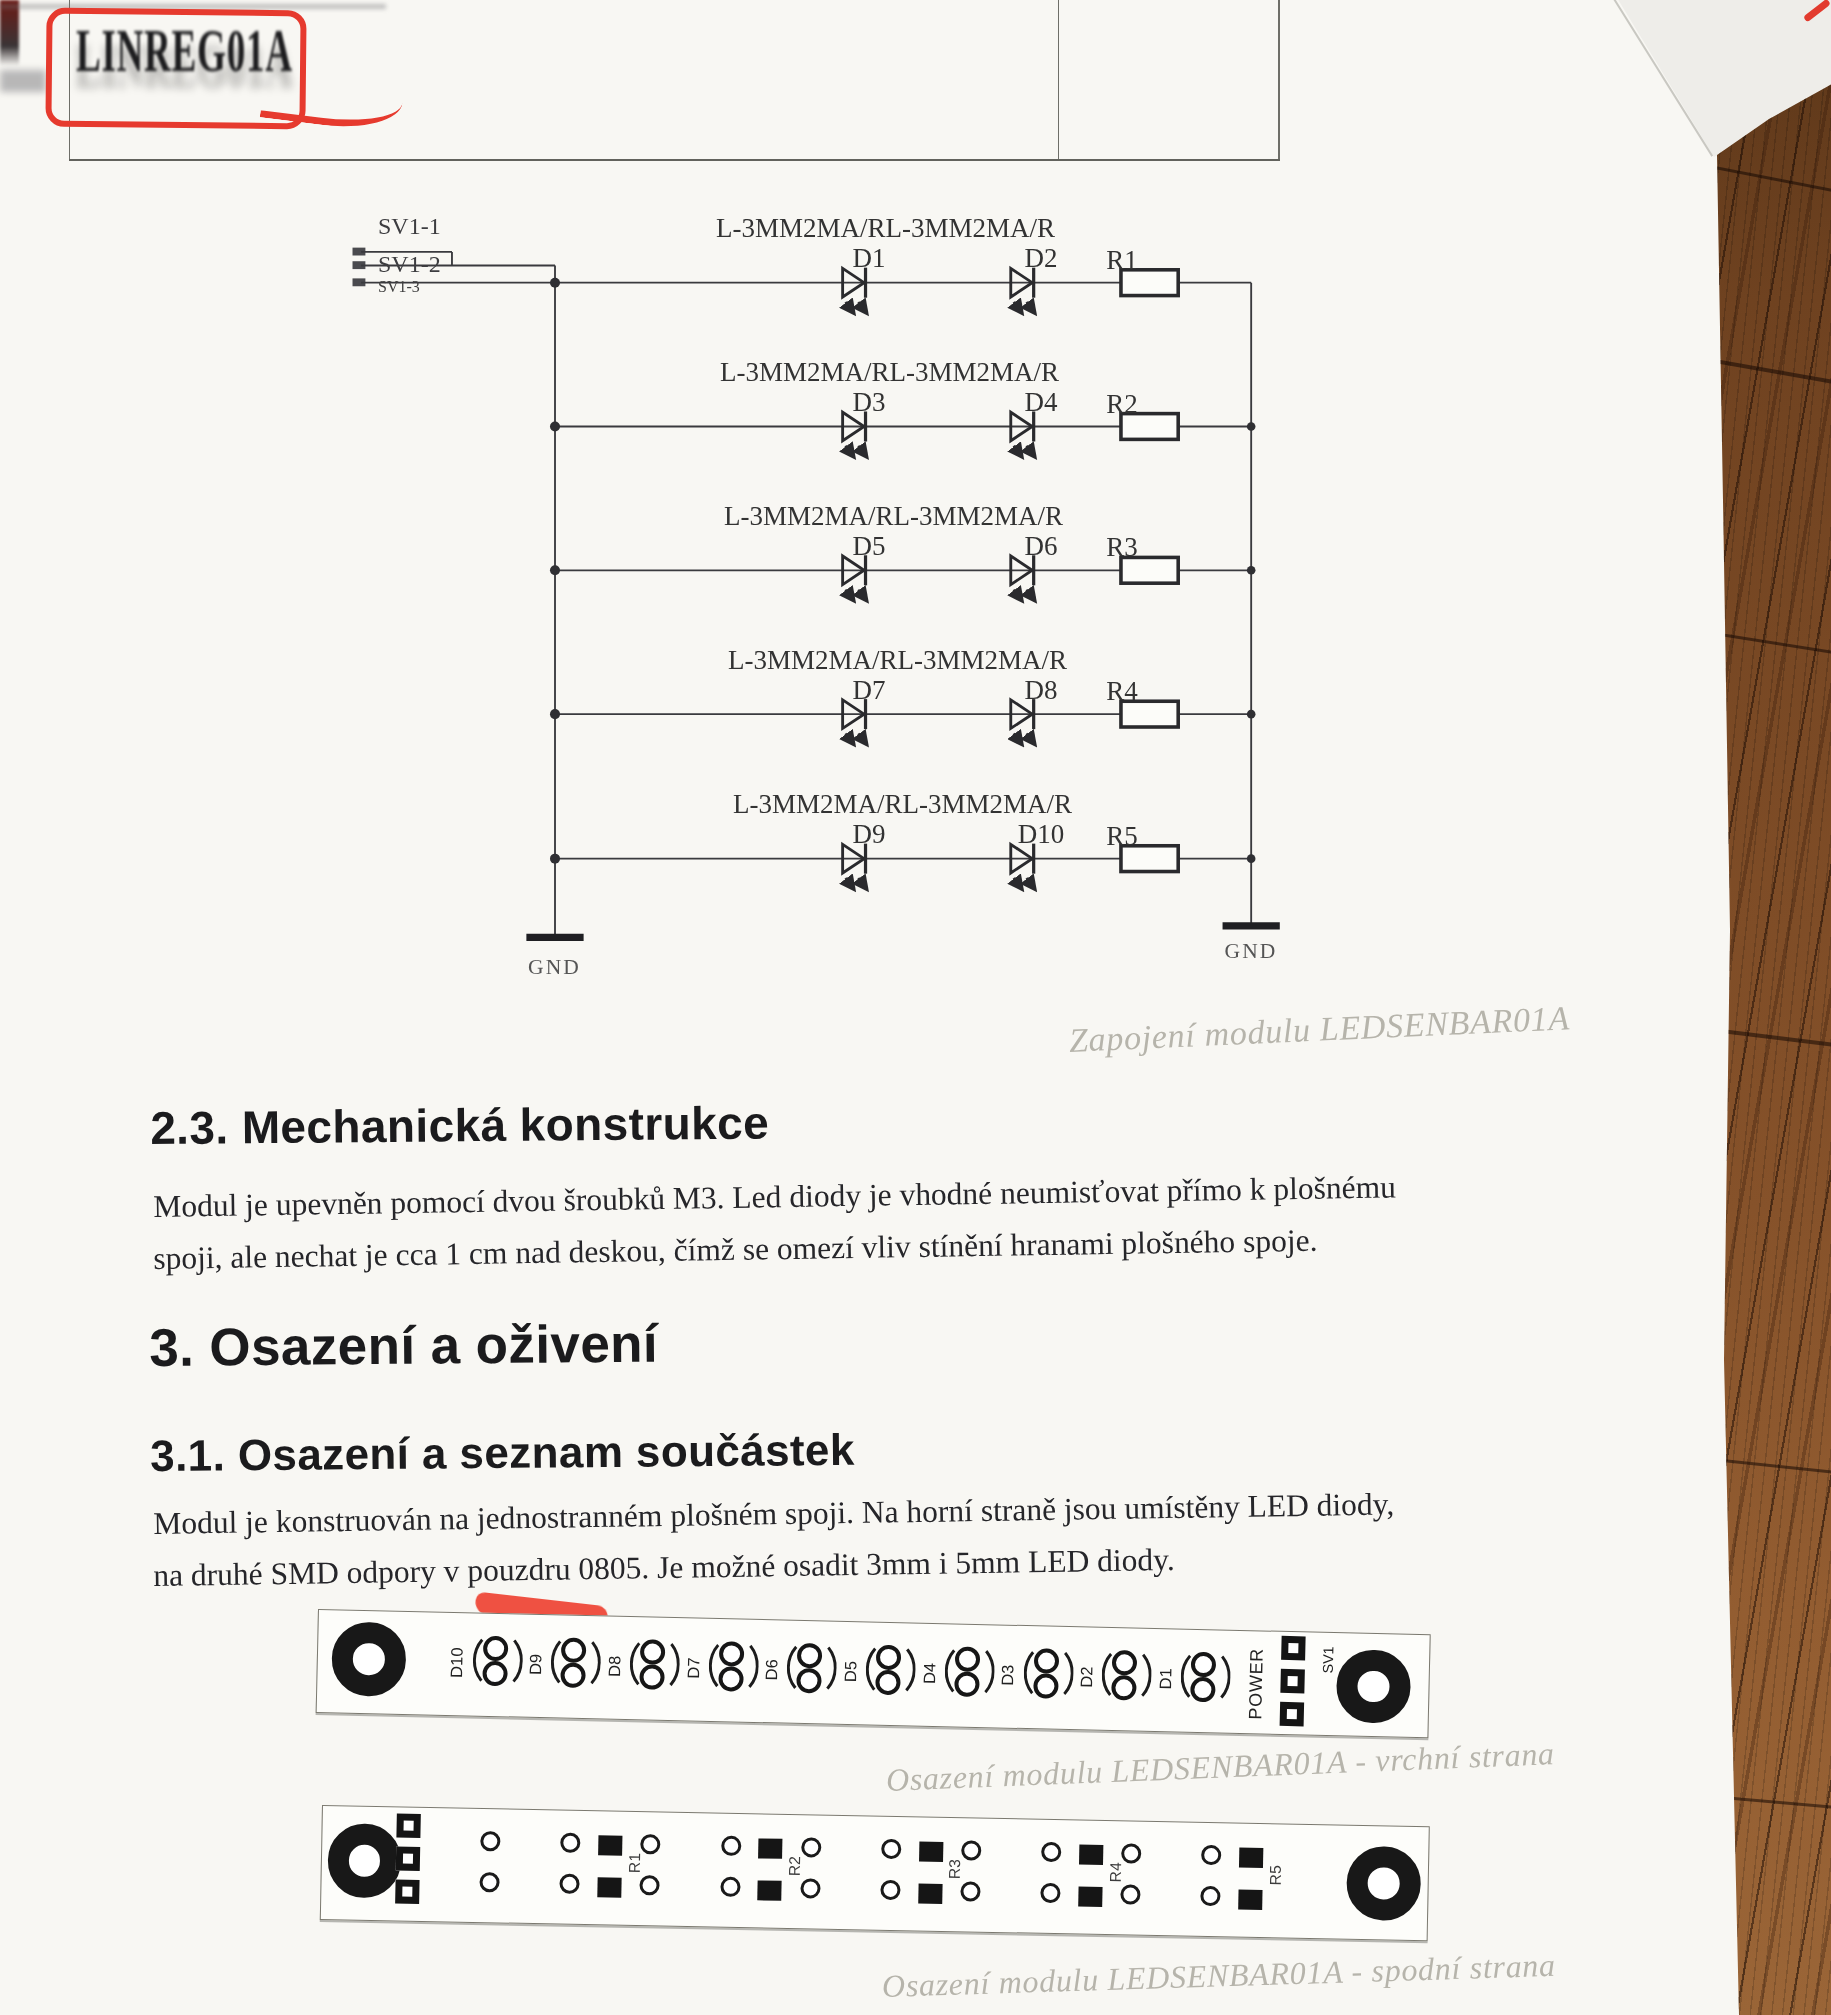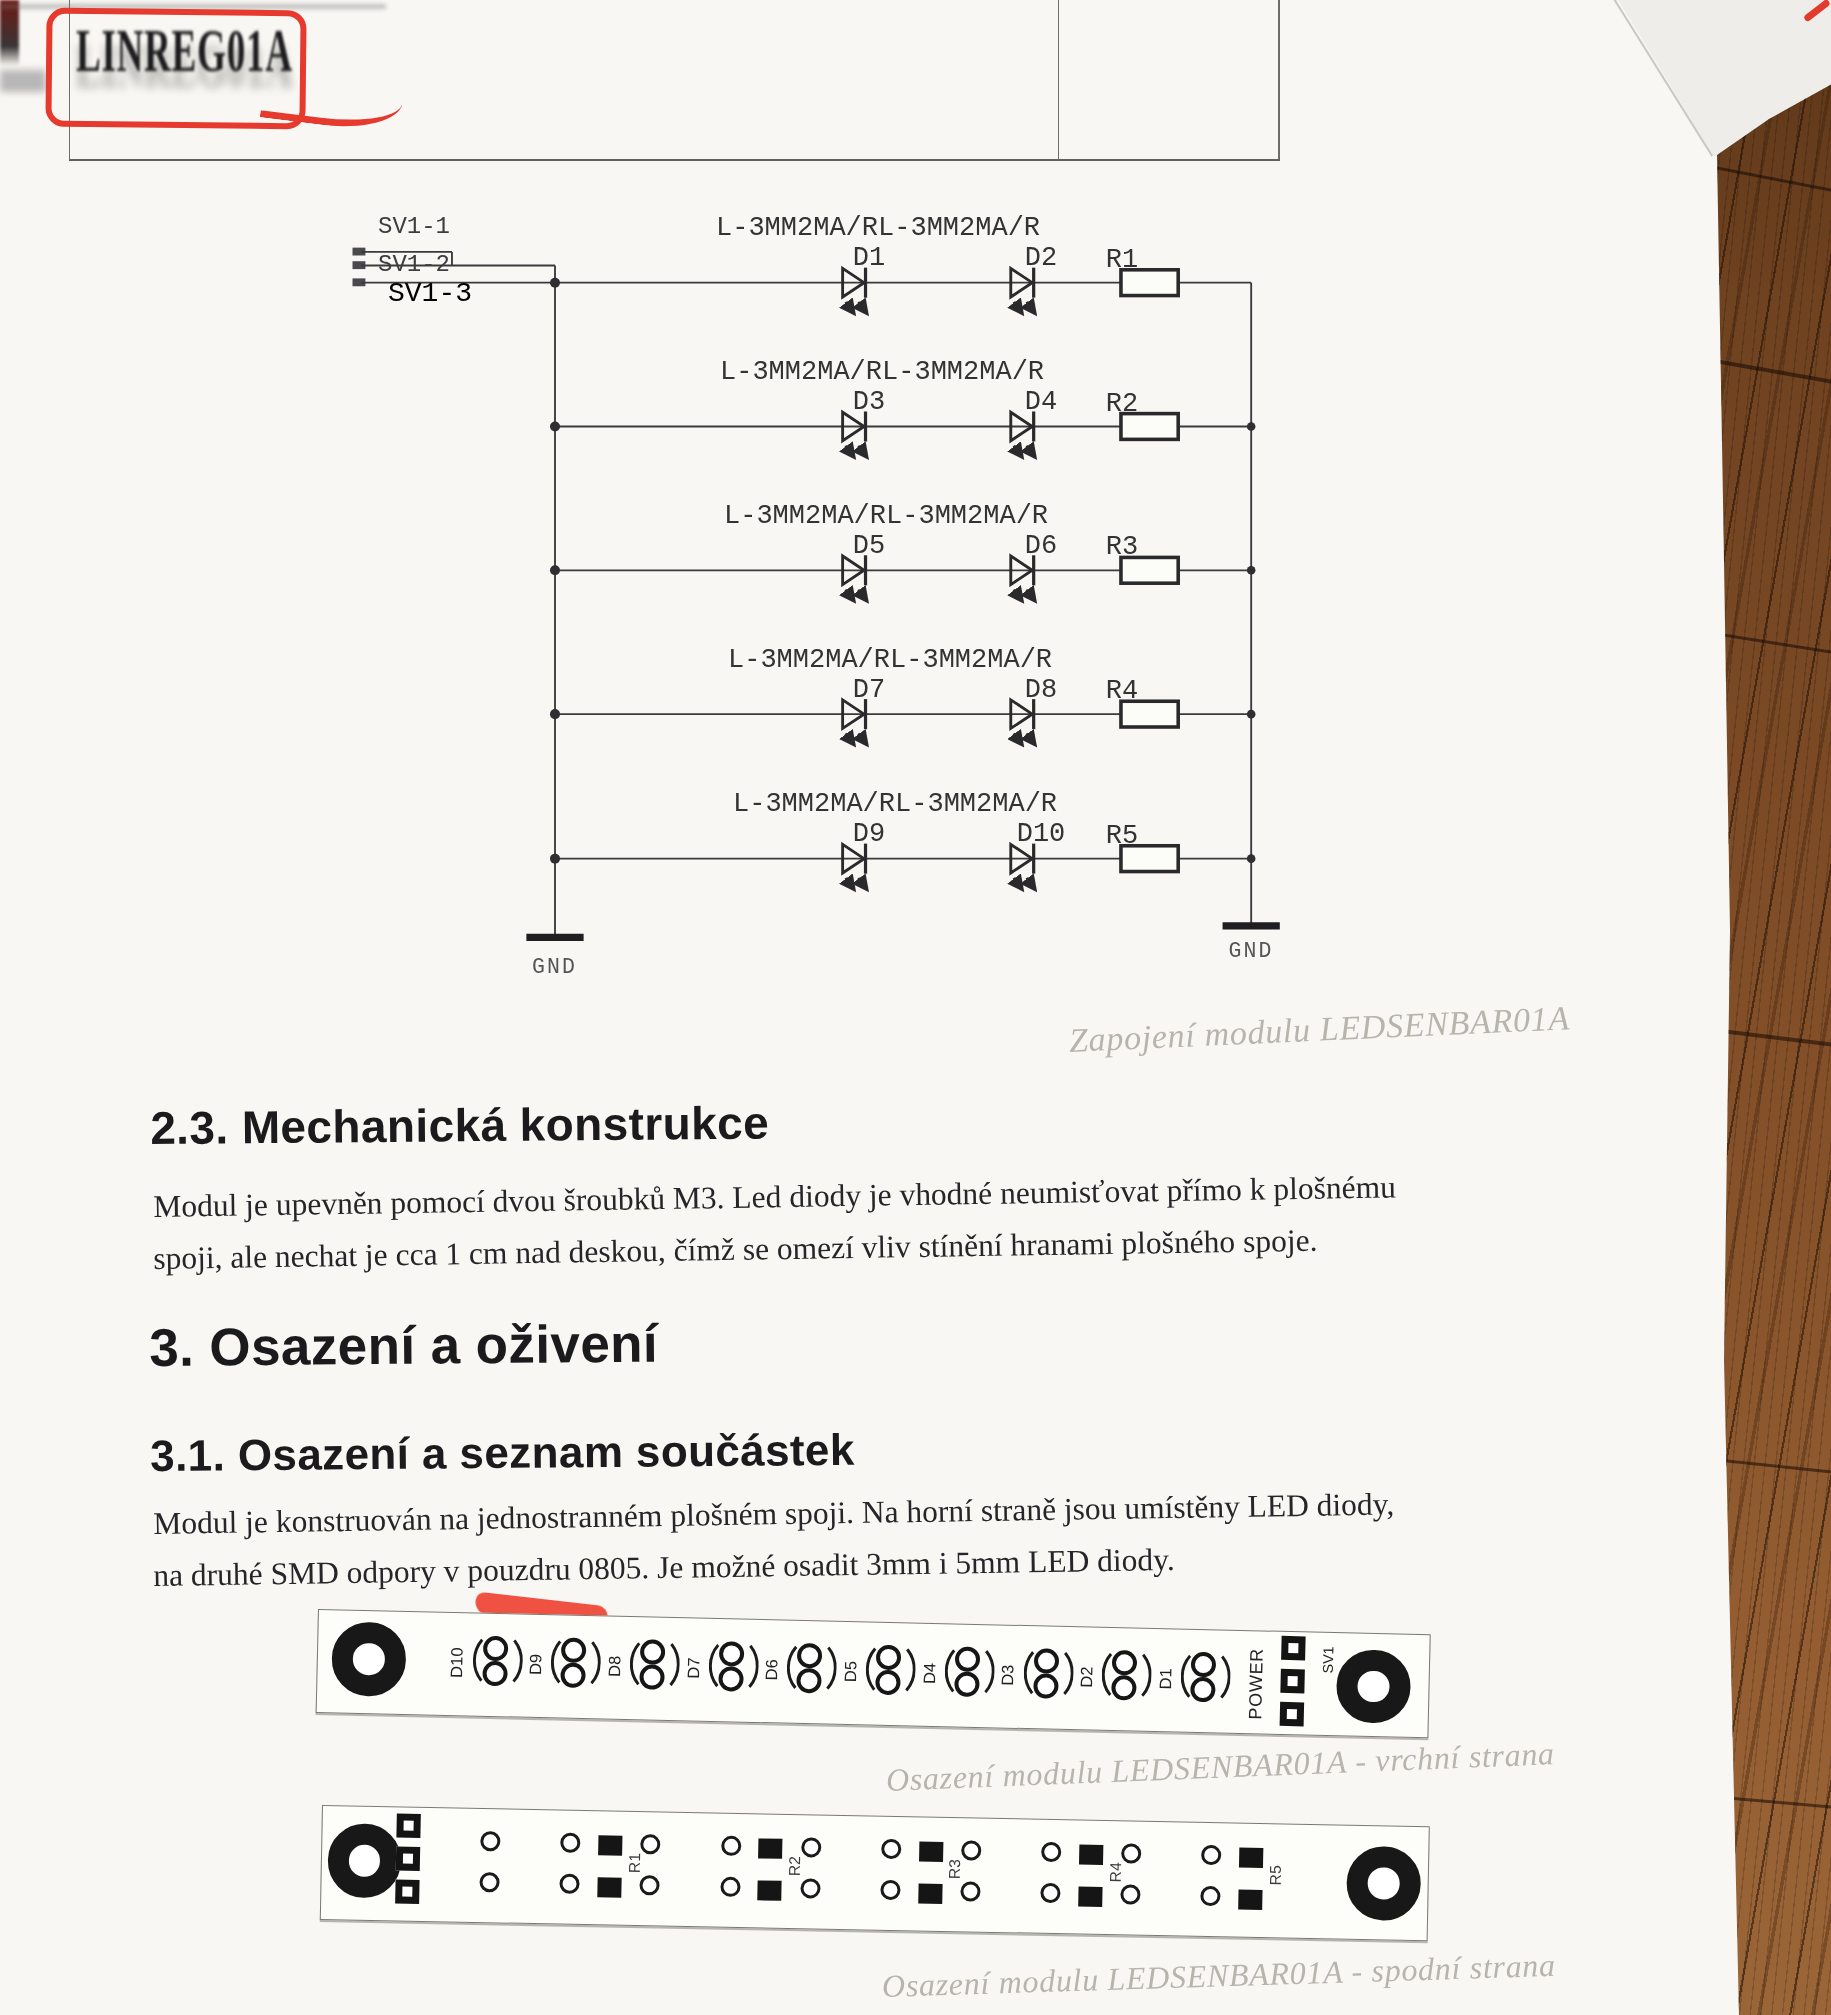--- a/index.html
+++ b/index.html
@@ -6,21 +6,21 @@
   #page{position:relative;width:1832px;height:2015px;background:#f8f7f3;overflow:hidden;
         font-family:"Liberation Serif",serif;}
   .abs{position:absolute;}
   .heading{position:absolute;font-family:"Liberation Sans",sans-serif;font-weight:bold;
            color:#1b1b1d;white-space:nowrap;letter-spacing:0.4px;transform:rotate(-0.5deg);
            transform-origin:left top;}
   .bodyline{position:absolute;font-family:"Liberation Serif",serif;font-size:31.5px;color:#26262a;
             white-space:nowrap;transform:rotate(-0.9deg);transform-origin:left top;}
   .caption{position:absolute;font-family:"Liberation Serif",serif;font-style:italic;color:#b6b4ab;
            font-size:32px;white-space:nowrap;transform-origin:left center;letter-spacing:0.7px;}
-  .schlbl{font-family:Liberation Mono, monospace;color:#333;white-space:nowrap;}
+  .schlbl{font-family:Liberation Serif, serif;color:#333;white-space:nowrap;}
   .tline{position:absolute;background:#6e6e68;}
   
   #stamp-box{position:absolute;left:46px;top:8.6px;width:248px;height:107px;border:6.4px solid #e63a2e;
              border-radius:18.6px;transform:rotate(0.6deg);}
   #stamp-tail{position:absolute;left:262px;top:80px;width:140px;height:39px;
               border-bottom:7.9px solid #e63a2e;border-bottom-right-radius:79px 31.5px;
               transform:rotate(7deg);}
   #stamp-text{position:absolute;left:76px;top:14.3px;font-family:"Liberation Serif",serif;
               font-weight:bold;font-size:40px;color:#1d1d1f;letter-spacing:0.7px;white-space:nowrap;
               transform:scale(0.93,1.55);transform-origin:left top;filter:blur(1.1px);
@@ -147,21 +147,21 @@
     <use href="#res" transform="translate(1606,998)"></use>
     <use href="#res" transform="translate(1606,1200)"></use>
 
     <use href="#gnd" transform="translate(775,1310)"></use>
     <use href="#gnd" transform="translate(1748,1294)"></use>
   </svg>
 
   <div id="schematic-labels">
     <div class="abs schlbl" style="left:378px;top:213px;font-size:24px;color:#3d3d40;">SV1-1</div>
     <div class="abs schlbl" style="left:378px;top:251px;font-size:24px;color:#3d3d40;">SV1-2</div>
-    <div class="abs schlbl" style="left:388px;top:278px;font-size:28px;color:#000000;">SV1-3</div>
+    <div class="abs schlbl" style="left:378px;top:278px;font-size:16px;color:#404040;">SV1-3</div>
     <div class="abs schlbl" style="left:526px;top:955px;width:57px;text-align:center;font-size:21.5px;color:#555;letter-spacing:2.1px;">GND</div>
     <div class="abs schlbl" style="left:1221px;top:939px;width:60px;text-align:center;font-size:21.5px;color:#555;letter-spacing:2.1px;">GND</div>
   <div class="abs schlbl" style="left: 716px; top: 213px; font-size: 27px;">L-3MM2MA/RL-3MM2MA/R</div>
       <div class="abs schlbl" style="left: 837px; top: 243px; font-size: 27px; width: 64px; text-align: center;">D1</div>
       <div class="abs schlbl" style="left: 1009px; top: 243px; font-size: 27px; width: 64px; text-align: center;">D2</div>
       <div class="abs schlbl" style="left: 1090px; top: 245px; font-size: 27px; width: 64px; text-align: center;">R1</div>
       <div class="abs schlbl" style="left: 720px; top: 357px; font-size: 27px;">L-3MM2MA/RL-3MM2MA/R</div>
       <div class="abs schlbl" style="left: 837px; top: 387px; font-size: 27px; width: 64px; text-align: center;">D3</div>
       <div class="abs schlbl" style="left: 1009px; top: 387px; font-size: 27px; width: 64px; text-align: center;">D4</div>
       <div class="abs schlbl" style="left: 1090px; top: 389px; font-size: 27px; width: 64px; text-align: center;">R2</div>

